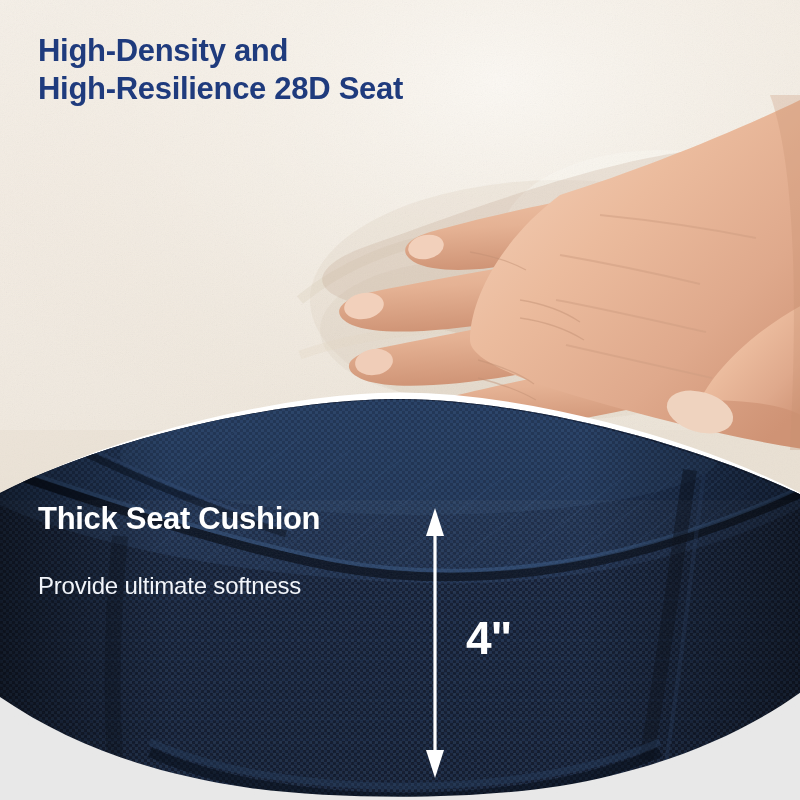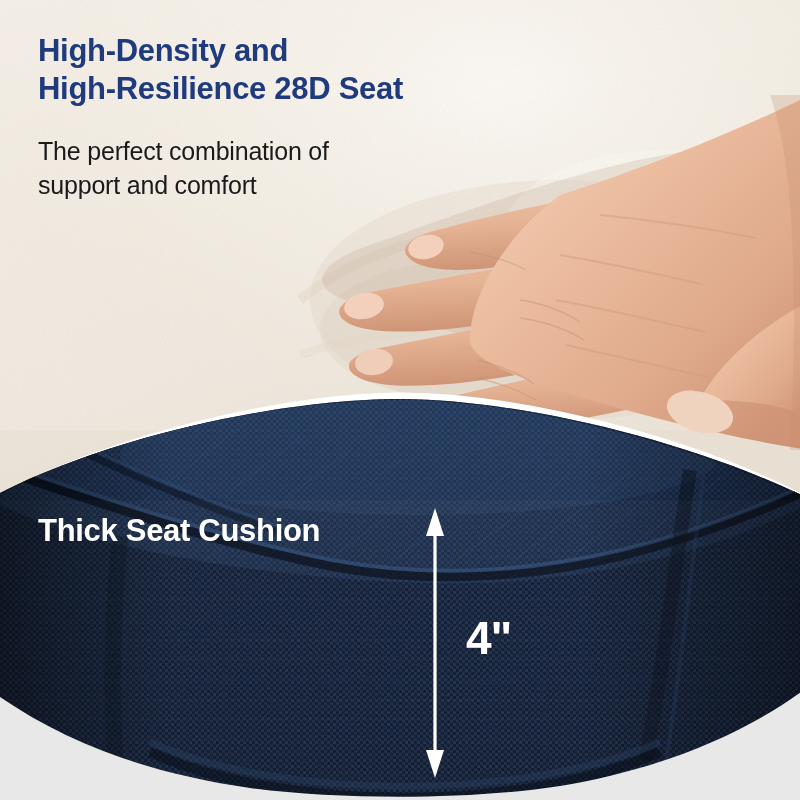--- a/index.html
+++ b/index.html
@@ -21,21 +21,21 @@
     font-size:31px;font-weight:bold;
     line-height:38px;letter-spacing:-0.3px;
   }
   #subheading{
     left:38px;top:134px;
     color:#1a1a1a;
     font-size:25px;font-weight:normal;
     line-height:34px;letter-spacing:-0.2px;
   }
   #cushion-title{
-    left:38px;top:512px;
+    left:38px;top:500px;
     color:#ffffff;
     font-size:31px;font-weight:bold;
     line-height:38px;letter-spacing:-0.3px;
   }
   #cushion-sub{
     left:38px;top:570px;
     color:#f2f5fa;
     font-size:24px;font-weight:normal;
     line-height:32px;letter-spacing:-0.2px;
   }
@@ -298,20 +298,20 @@
 
     <g stroke="#ffffff" fill="#ffffff">
       <line x1="435" y1="524" x2="435" y2="762" stroke-width="3.2"></line>
       <polygon points="435,508 444,536 426,536" stroke="none"></polygon>
       <polygon points="435,778 444,750 426,750" stroke="none"></polygon>
     </g>
   </svg>
 
   <div class="txt" id="heading"><span>High-Density and</span><br><span>High-Resilience 28D Seat</span></div>
 
-  <div class="txt" id="subheading"><span>The perfect combination of</span><br><span>support and comfort</span></div>
 
   <div class="txt" id="cushion-title">Thick Seat Cushion</div>
 
+  <div class="txt" id="cushion-sub">Provide ultimate softness</div>
 
   <div class="txt" id="dim-label">4"</div>
 
 </div>
 
 </body></html>

